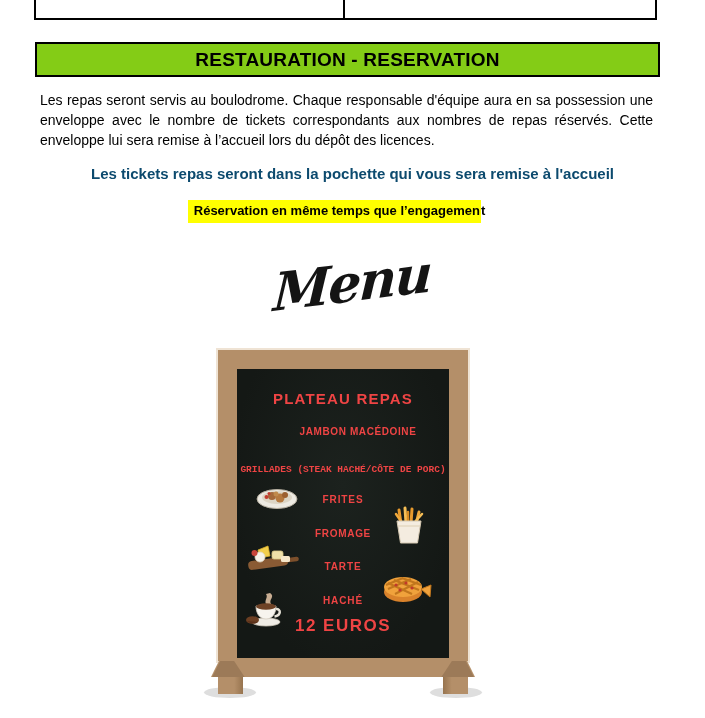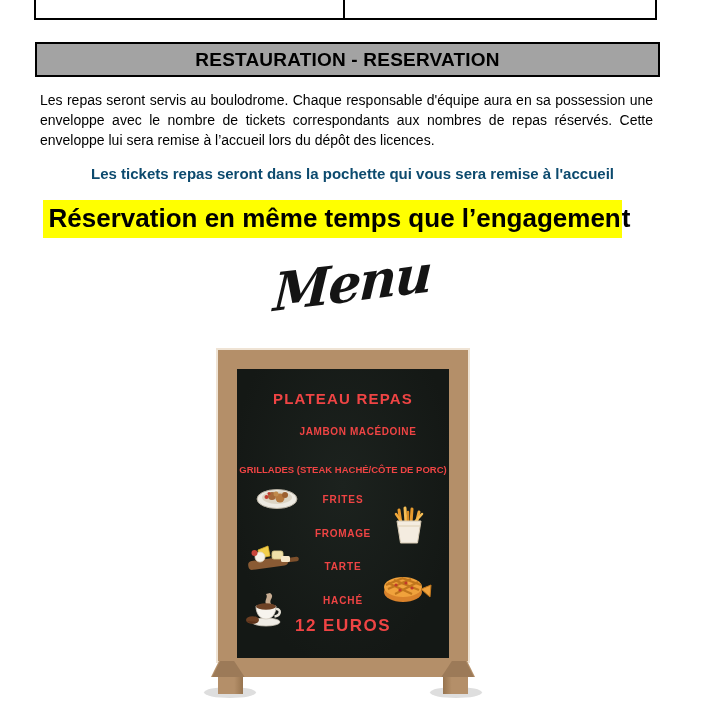--- a/index.html
+++ b/index.html
@@ -9,35 +9,35 @@
   
   .top-table { position:absolute; left:34px; top:-3px; width:623px; height:23px;
                border:2px solid #000; }
   .top-table .divider { position:absolute; left:307px; top:0; width:2px; height:100%; background:#000; }
   .top-table .cell { position:absolute; top:0; height:100%; }
   .cell-left { left:0; width:307px; }
   .cell-right { left:309px; right:0; }
 
   
   .section-header { position:absolute; left:35px; top:42px; width:625px; height:35px;
-                    background:#a3a3a3; border:2px solid #000;
+                    background:#84cc16; border:2px solid #000;
                     display:flex; align-items:center; justify-content:center; }
   .section-header .title { font-size:19px; font-weight:bold; color:#000; letter-spacing:0.2px; }
 
   
   .intro { position:absolute; left:40px; top:90px; width:613px;
            font-size:14px; line-height:20px; color:#000; text-align:justify; }
 
   
   .red-notice { position:absolute; left:0; top:165px; width:705px; text-align:center;
                 font-size:15px; font-weight:bold; color:#0c4a6e; }
 
   
   .hl-notice { position:absolute; left:0; top:203px; width:673px; text-align:center;
-               font-size:26px; font-weight:bold; color:#000; }
+               font-size:13px; font-weight:bold; color:#000; }
   .hl-notice .hl { background:#FFFF00; padding:3px 1px 5px 6px; }
   .hl-notice .tail { padding:3px 0 5px 0; }
 
   
   .menu-script-wrap { position:absolute; left:0; top:252px; width:705px; text-align:center; }
   .menu-script { display:inline-block; font-family:"DejaVu Serif", serif; font-style:italic;
                  font-weight:bold; font-size:52px; color:#141414; letter-spacing:-2px;
                  transform: rotate(-7deg) skewX(-10deg); }
 
   
@@ -56,21 +56,21 @@
   .leg-left  { left:218px; background:linear-gradient(90deg,#B48F69 65%,#97744F 100%); }
   .leg-right { left:443px; background:linear-gradient(90deg,#97744F 0%,#B48F69 35%); }
   .leg-shadow { position:absolute; top:687px; width:52px; height:11px; border-radius:50%;
                 background:#DEDEDE; }
   .shadow-left { left:204px; } .shadow-right { left:430px; }
 
   .board-row { position:absolute; left:237px; width:212px; text-align:center; color:#ef4444;
                font-weight:bold; white-space:nowrap; }
   .row-0 { top:390px; font-size:15px;  letter-spacing:1.2px; }
   .row-1 { top:426px; font-size:10px;  letter-spacing:0.6px;padding-left:30px; }
-  .row-2 { top:464px; font-size:9.5px; letter-spacing:0; }
+  .row-2 { top:464px; font-size:9.5px; letter-spacing:0;font-family:Liberation Mono, monospace; }
   .row-3 { top:494px; font-size:10px;  letter-spacing:0.9px; }
   .row-4 { top:528px; font-size:10px;  letter-spacing:0.7px; }
   .row-5 { top:561px; font-size:10px;  letter-spacing:0.9px; }
   .row-6 { top:595px; font-size:10px;  letter-spacing:0.9px; }
   .row-7 { top:616px; font-size:17px;  letter-spacing:1.5px; }
 
   .board-icon { position:absolute; }
   .icon-plate  { left:256px; top:484px; width:42px; height:26px; }
   .icon-fries  { left:391px; top:506px; width:36px; height:40px; }
   .icon-cheese { left:246px; top:542px; width:54px; height:32px; }

